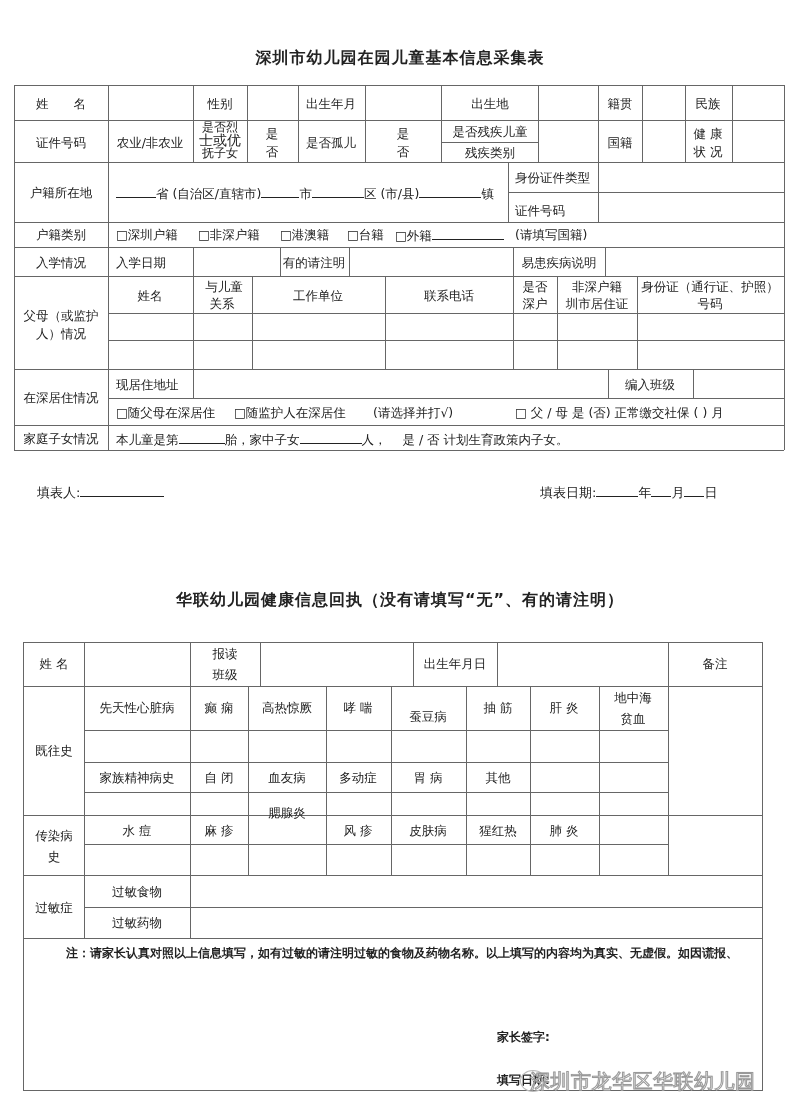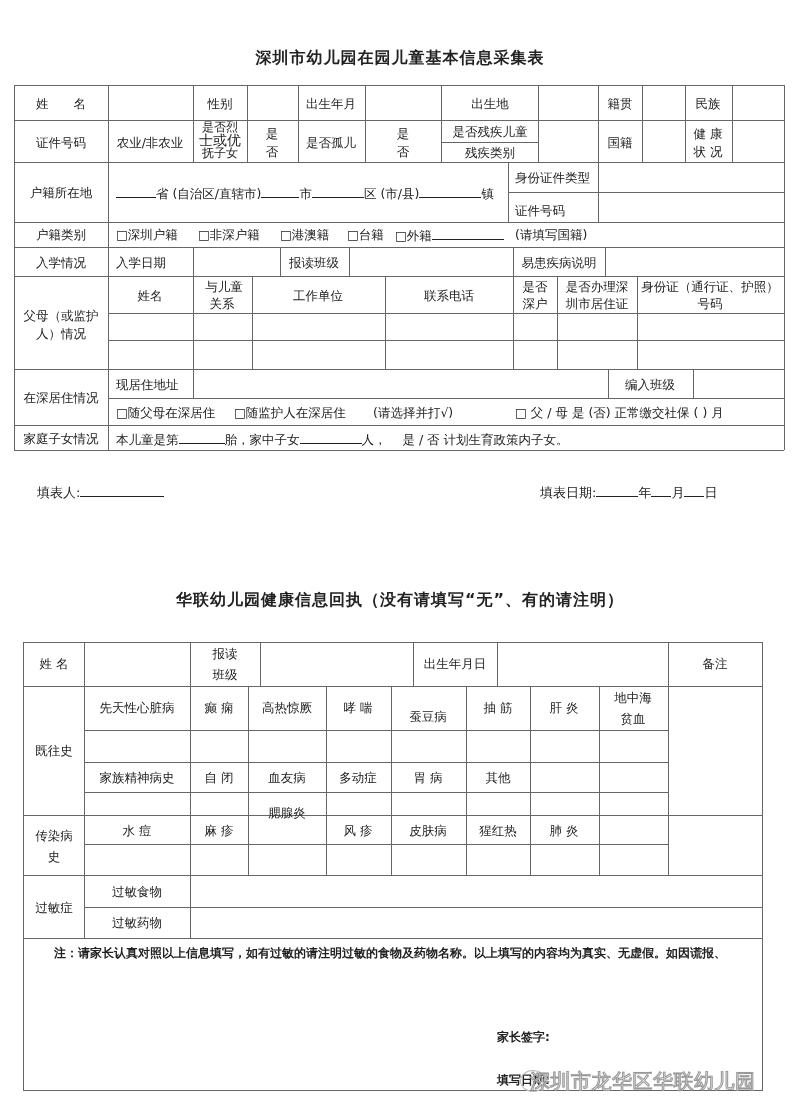--- a/index.html
+++ b/index.html
@@ -4,21 +4,21 @@
 <style>
   html,body{margin:0;padding:0;background:#fff;}
   body{width:800px;height:1117px;position:relative;overflow:hidden;font-family:"DejaVu Sans","Liberation Sans",sans-serif;color:#222;}
   .t{position:absolute;font-size:12.5px;line-height:15px;white-space:nowrap;}
   .c{text-align:center;transform:translateX(-50%);}
   .h{position:absolute;height:1px;background:#666;}
   .v{position:absolute;width:1px;background:#666;}
   .title1{position:absolute;top:48px;left:0;width:800px;text-align:center;font-size:16px;font-weight:bold;letter-spacing:1px;}
   .title2{position:absolute;top:590px;left:0;width:800px;text-align:center;font-size:16px;font-weight:bold;letter-spacing:1px;}
   .u{display:inline-block;border-bottom:1px solid #222;height:12px;vertical-align:baseline;}
-  .note{position:absolute;font-size:12.5px;line-height:26px;white-space:normal;}
+  .note{position:absolute;font-size:12.5px;line-height:26px;white-space:normal;margin-left:12px;}
   .wm{position:absolute;left:530px;top:1068px;font-size:20px;color:#fff;-webkit-text-stroke:1px #999;text-shadow:0 0 1px #888;letter-spacing:0.5px;white-space:nowrap;}
   .wmicon{position:absolute;left:520px;top:1070px;width:24px;height:20px;border:1px solid #bbb;border-radius:50%;}
   .bold{font-weight:bold;}
 </style>
 </head>
 <body>
 
 <div class="title1">深圳市幼儿园在园儿童基本信息采集表</div>
 
 <div>
@@ -106,33 +106,33 @@
   <div class="t c" style="left:61px;top:227px">户籍类别</div>
   <div class="t" style="left:116px;top:227px">□深圳户籍</div>
   <div class="t" style="left:198px;top:227px">□非深户籍</div>
   <div class="t" style="left:280px;top:227px">□港澳籍</div>
   <div class="t" style="left:347px;top:227px">□台籍</div>
   <div class="t" style="left:395px;top:227px"><span>□外籍</span><span class="u" style="width:72px"></span></div>
   <div class="t" style="left:515px;top:227px">(请填写国籍)</div>
 
   <div class="t c" style="left:61px;top:255px">入学情况</div>
   <div class="t" style="left:116px;top:255px">入学日期</div>
-  <div class="t c" style="left:314px;top:255px">报读班级</div>
+  <div class="t c" style="left:314px;top:255px">有的请注明</div>
   <div class="t c" style="left:559px;top:255px">易患疾病说明</div>
 
   <div class="t c" style="left:61px;top:308px">父母（或监护</div>
   <div class="t c" style="left:61px;top:326px">人）情况</div>
   <div class="t c" style="left:150px;top:288px">姓名</div>
   <div class="t c" style="left:224px;top:279px">与儿童</div>
   <div class="t c" style="left:222px;top:296px">关系</div>
   <div class="t c" style="left:318px;top:288px">工作单位</div>
   <div class="t c" style="left:449px;top:288px">联系电话</div>
   <div class="t c" style="left:535px;top:279px">是否</div>
   <div class="t c" style="left:535px;top:296px">深户</div>
-  <div class="t c" style="left:597px;top:279px">是否办理深</div>
+  <div class="t c" style="left:597px;top:279px">非深户籍</div>
   <div class="t c" style="left:597px;top:296px">圳市居住证</div>
   <div class="t c" style="left:710px;top:279px">身份证（通行证、护照）</div>
   <div class="t c" style="left:710px;top:296px">号码</div>
 
   <div class="t c" style="left:61px;top:390px">在深居住情况</div>
   <div class="t" style="left:116px;top:377px">现居住地址</div>
   <div class="t c" style="left:650px;top:377px">编入班级</div>
   <div class="t" style="left:116px;top:405px">□随父母在深居住</div>
   <div class="t" style="left:234px;top:405px">□随监护人在深居住</div>
   <div class="t" style="left:373px;top:405px">(请选择并打√)</div>

